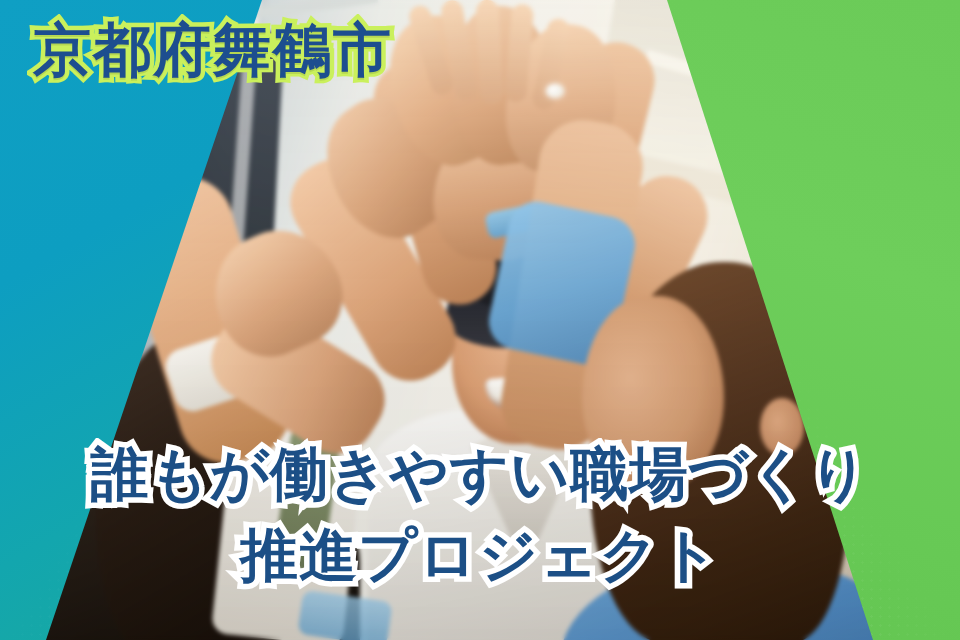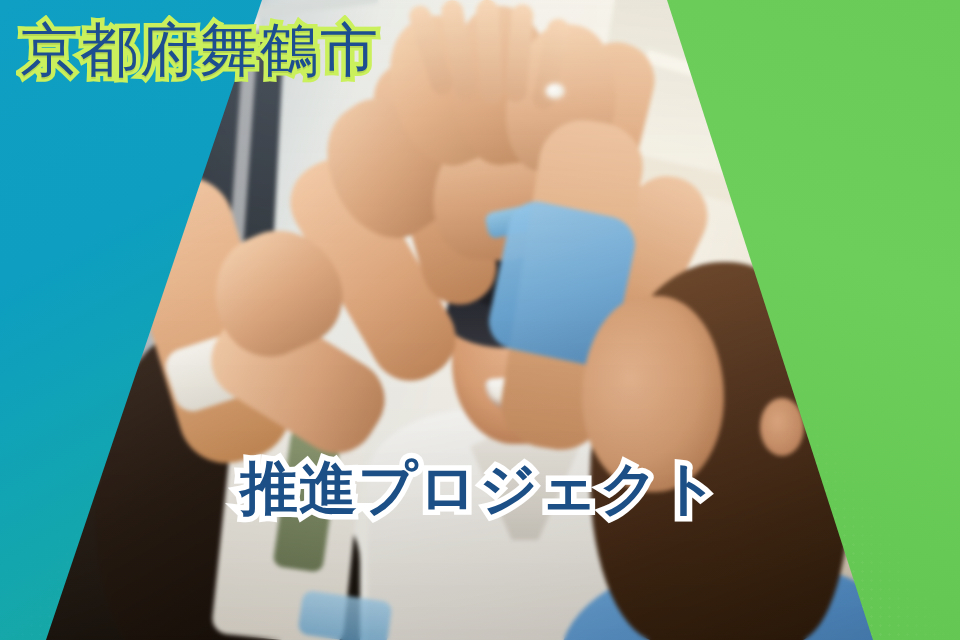--- a/index.html
+++ b/index.html
@@ -212,22 +212,22 @@
     -webkit-mask-image:linear-gradient(120deg,rgba(0,0,0,0) 55%,rgba(0,0,0,1) 92%);
     mask-image:linear-gradient(120deg,rgba(0,0,0,0) 55%,rgba(0,0,0,1) 92%);
   }
   .wedge-right .dots{
     -webkit-mask-image:linear-gradient(240deg,rgba(0,0,0,0) 55%,rgba(0,0,0,1) 92%);
     mask-image:linear-gradient(240deg,rgba(0,0,0,0) 55%,rgba(0,0,0,1) 92%);
   }
 
   
   .city-title{
-    position:absolute;left:20px;top:18px;
-    font-size:58px;font-weight:400;letter-spacing:2px;line-height:1.12;
+    position:absolute;left:33px;top:18px;
+    font-size:58px;font-weight:700;letter-spacing:2px;line-height:1.12;
     color:#1d4e8f;
     -webkit-text-stroke:9px #caf05c;
     paint-order:stroke fill;
     white-space:nowrap;
     text-shadow:0 2px 0 rgba(0,0,0,.10);
   }
 
   .headline{
     position:absolute;left:0;right:0;top:440px;
     text-align:center;
@@ -308,16 +308,17 @@
   <div class="wedge wedge-left">
     <div class="dots"></div>
   </div>
   <div class="wedge wedge-right">
     <div class="dots"></div>
   </div>
 
   <div class="city-title">京都府舞鶴市</div>
 
   <div class="headline">
+    <span class="line l1">誰もが働きやすい職場づくり</span>
     <span class="line l2">推進プロジェクト</span>
   </div>
 
 </div>
 
 </body></html>

